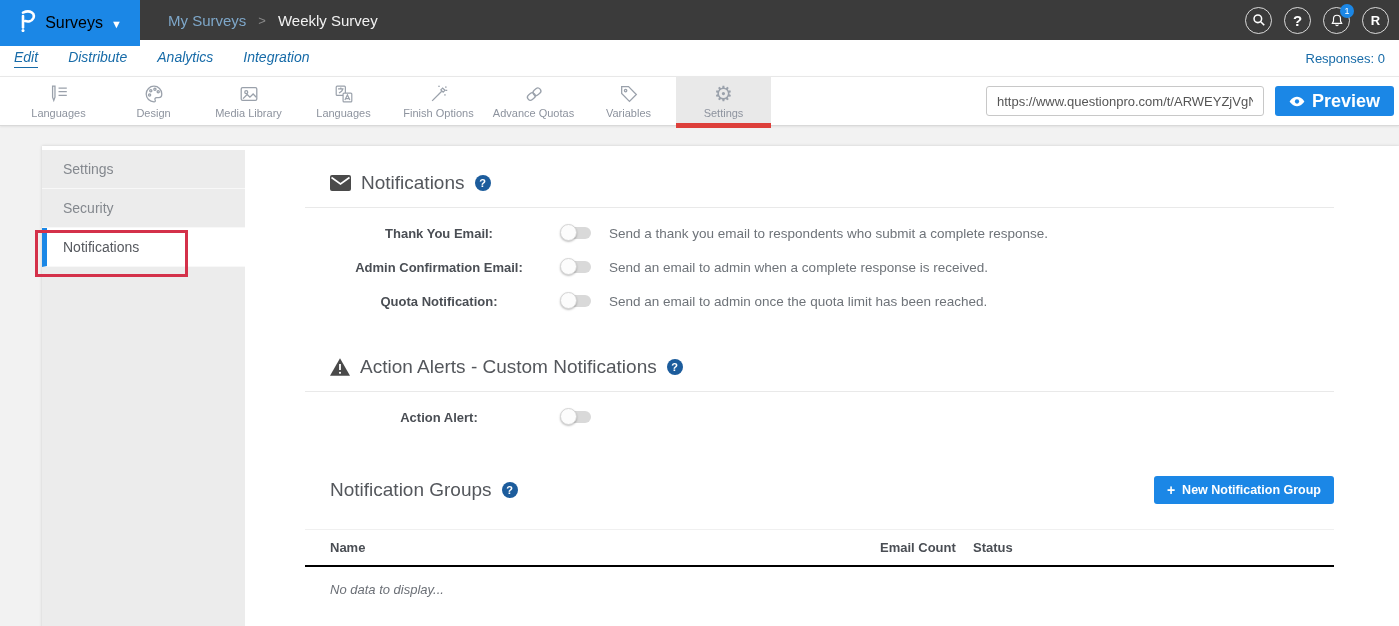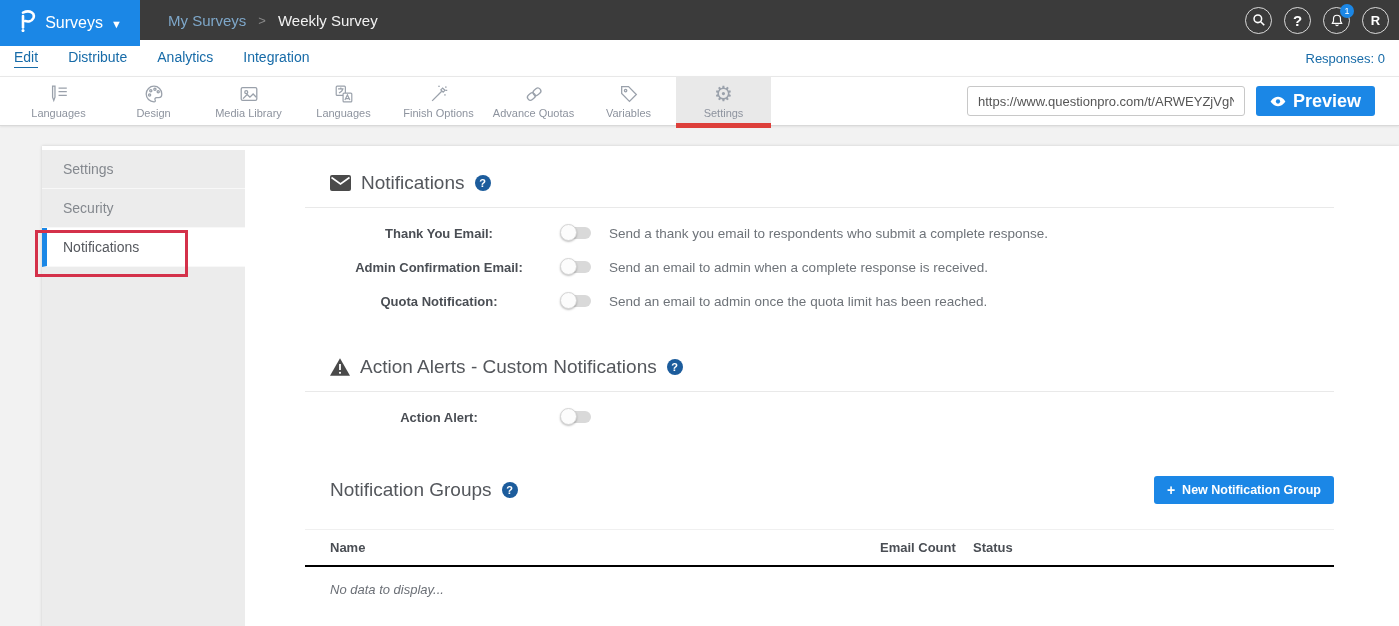--- a/index.html
+++ b/index.html
@@ -2,48 +2,48 @@
 <html><head>
 <meta charset="utf-8">
 <style>
   * { margin:0; padding:0; box-sizing:border-box; }
   html,body { width:1399px; height:626px; overflow:hidden; }
   body { font-family:"Liberation Sans", sans-serif; background:#fff; }
 
   
   .app-header { position:relative; height:40px; background:#3b3b3b; display:flex; align-items:center; z-index:20; }
   .brand-box { position:absolute; top:0; left:0; width:140px; height:46px; background:#1b87e6; display:flex; align-items:center; justify-content:center; gap:8px; cursor:pointer; z-index:25; }
-  .brand-box .brand-label { color:#ffffff; font-size:16px; }
+  .brand-box .brand-label { color:#000000; font-size:16px; }
   .brand-box .caret { color:#fff; font-size:11px; margin-top:2px; }
   .breadcrumb { margin-left:168px; display:flex; align-items:center; gap:12px; font-size:15px; }
   .breadcrumb .parent { color:#7ea7c9; cursor:pointer;text-align:right; }
   .breadcrumb .sep { color:#8a8a8a; font-size:13px; }
   .breadcrumb .current { color:#f2f2f2; }
   .header-actions { position:absolute; right:10px; top:0; height:40px; display:flex; align-items:center; gap:12px; }
   .hicon { position:relative; width:27px; height:27px; border:1px solid rgba(255,255,255,.8); border-radius:50%; display:flex; align-items:center; justify-content:center; color:#fff; cursor:pointer; }
   .hicon svg { display:block; }
   .hicon .qmark { font-size:15px; font-weight:bold; color:#fff; }
   .hicon .avatar-letter { font-size:13px; font-weight:bold; color:#fff; }
   .badge { position:absolute; top:-4px; right:-5px; min-width:14px; height:14px; border-radius:7px; background:#1b87e6; color:#fff; font-size:9px; display:flex; align-items:center; justify-content:center; padding:0 3px; }
 
   
   .main-nav { height:36px; display:flex; align-items:center; padding:0 14px; background:#fff; }
-  .nav-item { color:#176ba8; font-size:14px; margin-right:30px; cursor:pointer; padding-bottom:2px; }
+  .nav-item { color:#176ba8; font-size:14px; margin-right:30px; cursor:pointer; padding-bottom:2px;font-style:italic; }
   .nav-item.active { border-bottom:1px solid #176ba8; }
   .nav-responses { margin-left:auto; color:#176ba8; font-size:13px; }
 
   
   .toolbar { height:50px; border-top:1px solid #e8e8e8; border-bottom:1px solid #d9d9d9; box-shadow:0 1px 2px rgba(0,0,0,.07); display:flex; align-items:center; padding-left:11px; position:relative; background:#fff; z-index:10; }
   .tool-tab { position:relative; width:95px; height:50px; display:flex; flex-direction:column; align-items:center; justify-content:center; gap:2px; cursor:pointer; }
   .tool-tab .ticon { height:22px; display:flex; align-items:center; justify-content:center; color:#9aa1ab; }
   .tool-tab .tlabel { font-size:11px; color:#8d939e; }
   .tool-tab.active { background:#e9e9e9; }
   .tool-tab.active .red-underline { position:absolute; left:0; right:0; bottom:-2px; height:5px; background:#dd3f3a; }
   .gear-glyph { font-size:21px; line-height:22px; color:#9aa1ab; }
-  .toolbar-right { margin-left:auto; display:flex; align-items:flex-end; gap:11px; padding-right:24px; }
+  .toolbar-right { margin-left:auto; display:flex; align-items:flex-end; gap:11px; padding-right:5px; }
   .url-input { width:278px; height:30px; border:1px solid #c8c8c8; border-radius:3px; padding:0 10px; font-size:13px; color:#555; font-family:"Liberation Sans", sans-serif; }
   .preview-btn { height:30px; background:#1b87e6; color:#fff; border:none; border-radius:3px; font-size:18px; font-weight:bold; display:flex; align-items:center; gap:7px; padding:0 14px; cursor:pointer; font-family:"Liberation Sans", sans-serif; }
 
   
   .page-area { position:relative; height:500px; background:#f2f2f2; }
   .card { position:absolute; left:42px; right:0; top:20px; bottom:-10px; background:#fff; box-shadow:0 0 3px rgba(0,0,0,.15); display:flex; }
 
   
   .side-nav { position:relative; width:203px; background:#ececec; border-top:4px solid #fff; flex:none; }
   .side-item { height:39px; line-height:39px; padding-left:21px; font-size:14px; color:#84888e; border-bottom:1px solid #f8f8f8; cursor:pointer; background:#ececec; }

